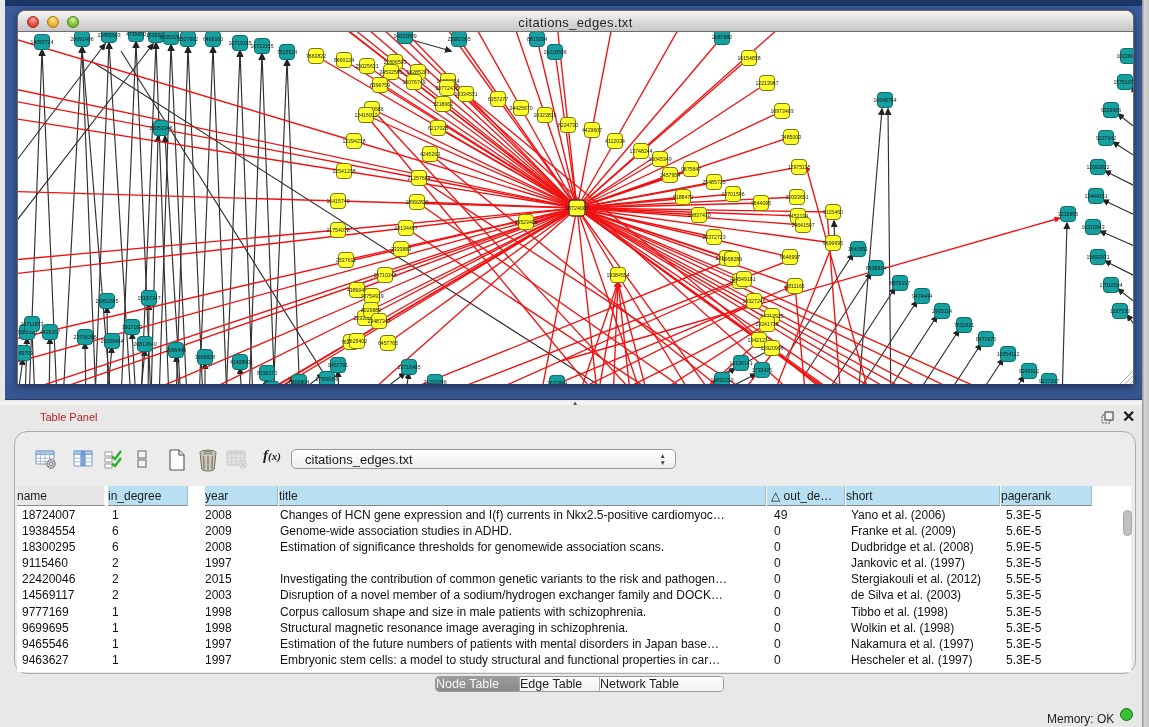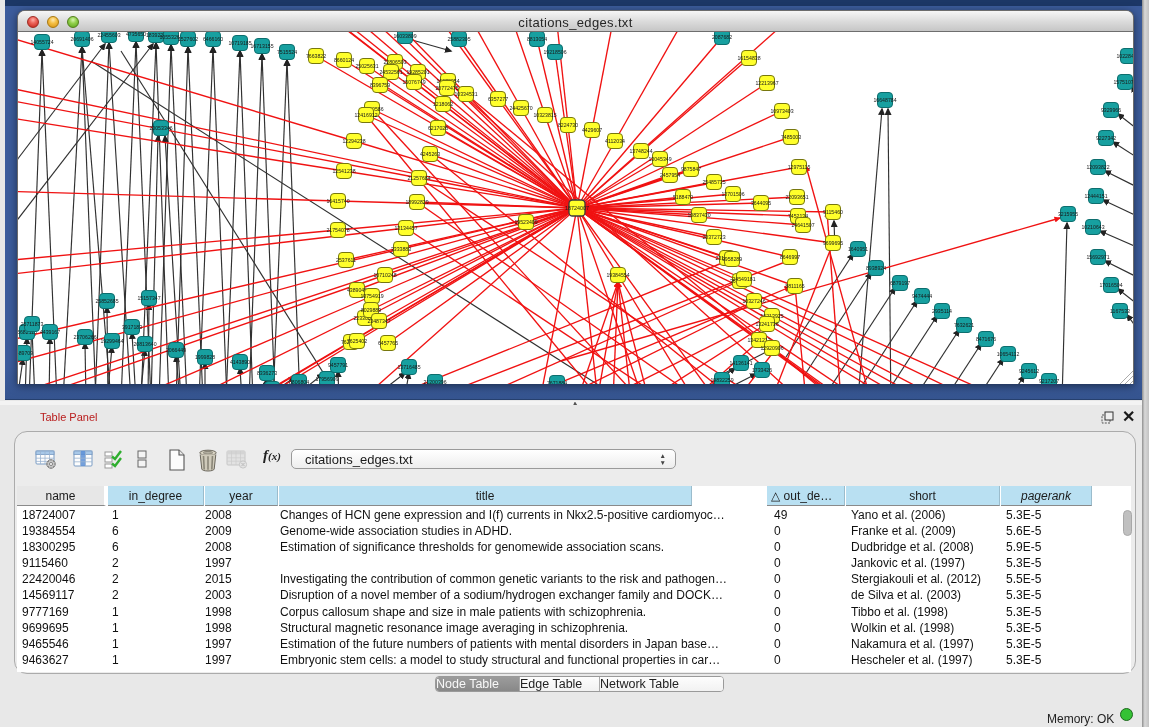--- a/index.html
+++ b/index.html
@@ -30,28 +30,28 @@
 #tphead .x { position:absolute; left:1122px; top:2px; font-size:16px; font-weight:bold; color:#1a1a1a; }
 #content { position:absolute; left:14px; top:26px; width:1122px; height:243px; background:#ececec;
   border:1px solid #ababab; border-radius:13px; }
 .ticon { position:absolute; top:16px; }
 #dd { position:absolute; left:276px; top:17px; width:385px; height:20px; background:linear-gradient(#ffffff,#ededed);
   border:1px solid #9a9a9a; border-radius:5px; font-size:13px; color:#1a1a1a; padding:2px 0 0 13px; }
 #dd .chev { position:absolute; right:9px; top:3px; font-size:6.5px; color:#444; line-height:6.5px; }
 
 #tbl { position:absolute; left:2px; top:54px; width:1114px; height:186px; background:#fff; overflow:hidden; }
 #thead { position:relative; height:20.5px; font-size:12px; color:#1c1c1c; }
-#thead .h { position:absolute; top:0; height:20px; line-height:20px; text-align:center; border-right:1px solid #9bbccc; background:#b9e0f2; border-bottom:1px solid #8a8a8a; }
+#thead .h { position:absolute; top:0; height:20px; line-height:20px; border-right:1px solid #9bbccc; background:#b9e0f2; border-bottom:1px solid #8a8a8a; }
 #thead .h0 { left:0; width:89px; background:#e7e7e7; border-right:2px solid #fff; }
-#thead .h1 { left:91px; width:96px; }
+#thead .h1 { left:91px; width:80px; }
 #thead .h2 { left:188px; width:73px; }
-#thead .h3 { left:262px; width:413px; }
+#thead .h3 { left:262px; width:487px; }
 #thead .h4 { left:750px; width:78px; text-align:left; padding-left:4px;}
 #thead .h5 { left:829px; width:154px; }
-#thead .h6 { left:984px; width:91px; border-right:1px solid #9bbccc;font-style:italic; }
+#thead .h6 { left:984px; width:91px; border-right:1px solid #9bbccc; }
 .trow { position:relative; height:16.2px; font-size:12px; color:#111; white-space:nowrap; }
 .trow .c { position:absolute; top:0; height:16.2px; line-height:16.5px; overflow:hidden; }
 .c0 { left:5px; width:84px; } .c1 { left:95px; width:92px; } .c2 { left:188px; width:72px; }
 .c3 { left:263px; width:485px; } .c4 { left:757px; width:70px; } .c5 { left:834px; width:148px; }
 .c6 { left:989px; width:86px; }
 #vsb { position:absolute; left:1107px; top:76px; width:11px; height:162px; }
 #vsb .th { position:absolute; left:1px; top:2px; width:9px; height:26px; border-radius:5px; background:#c0c0c0; border:1px solid #a8a8a8; }
 
 #tabs { position:absolute; left:435px; top:271px; height:16px; display:flex; border:1px solid #9a9a9a; border-radius:4px; overflow:hidden; background:#fff; }
 #tabs .tab { font-size:12.5px; height:16px; line-height:15px; text-align:left; color:#222; background:linear-gradient(#fdfdfd,#f0f0f0); }

